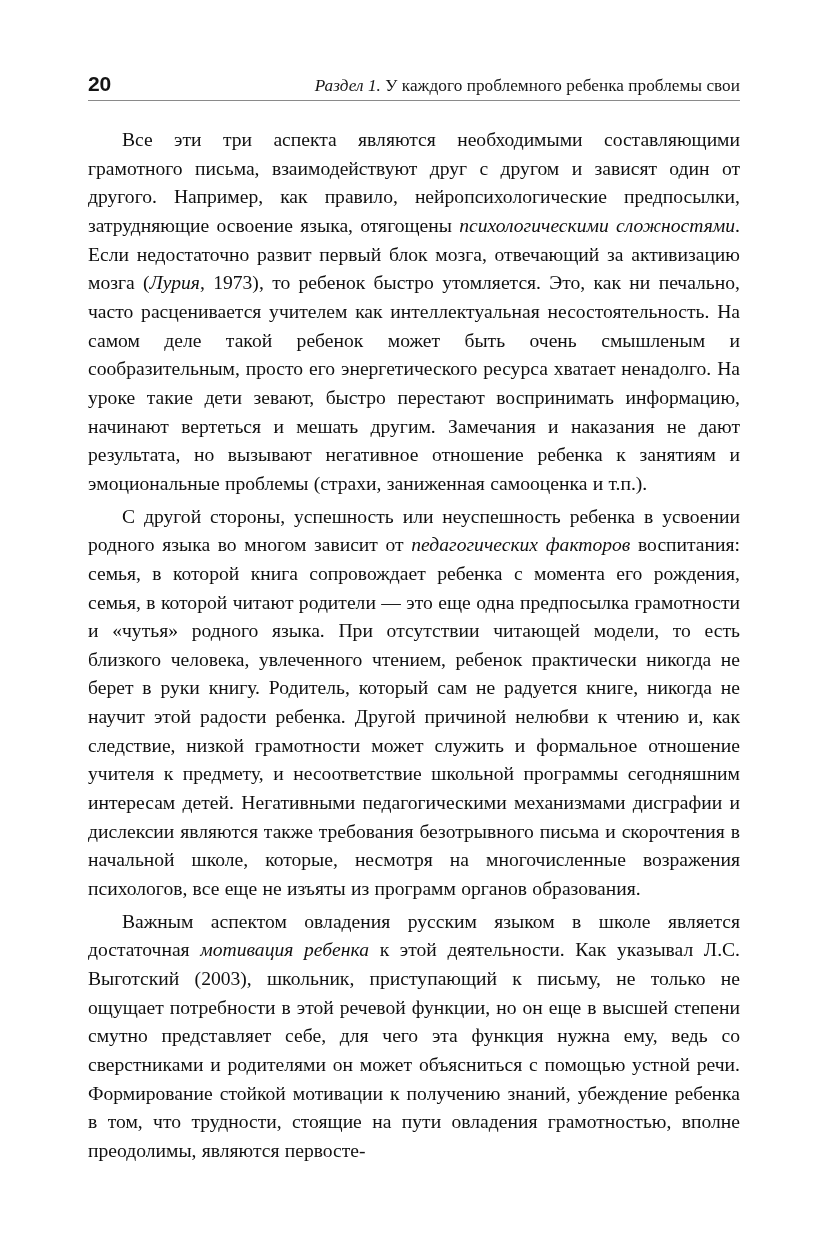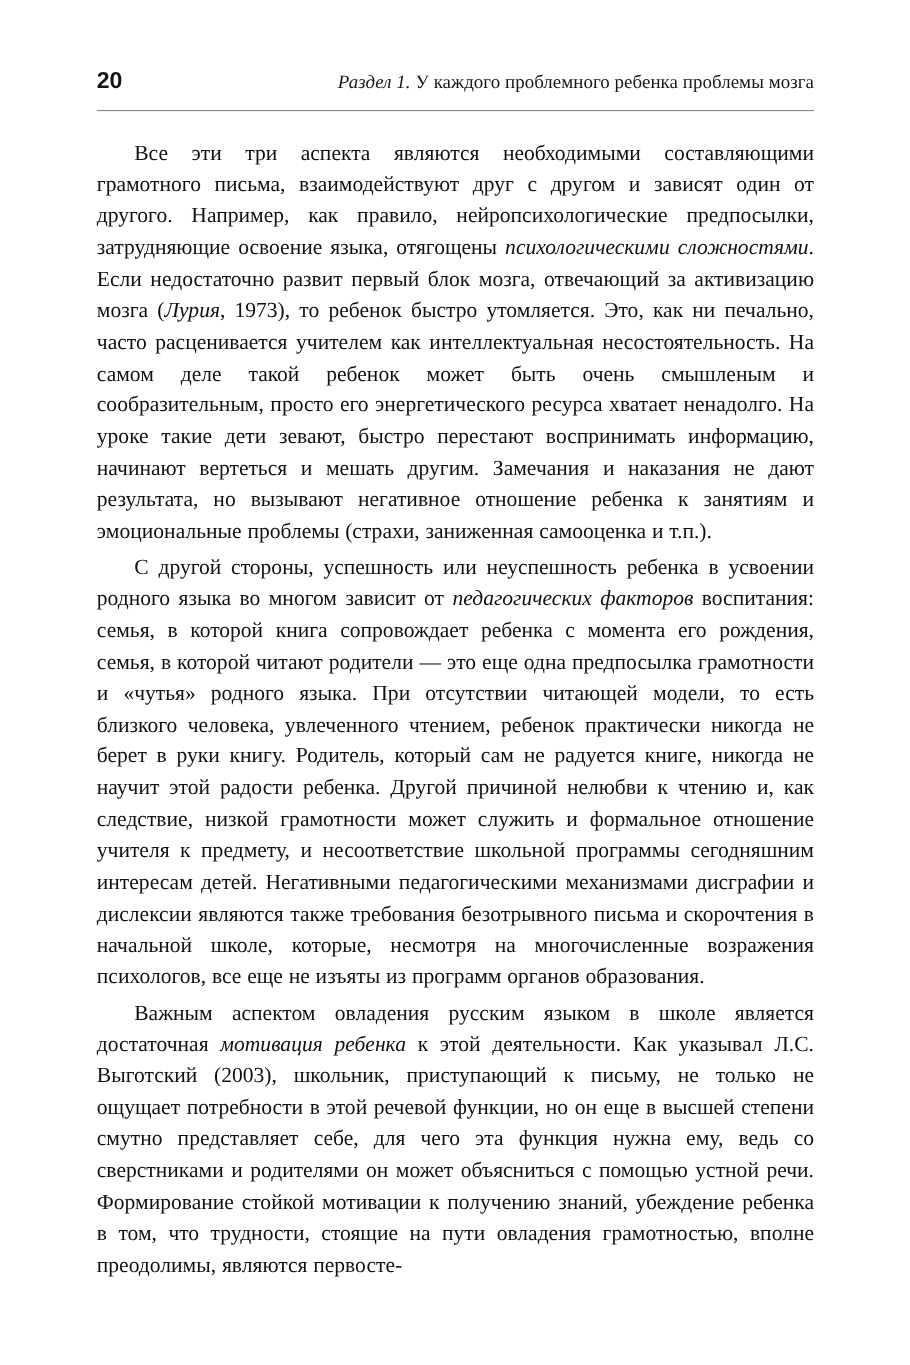--- a/index.html
+++ b/index.html
@@ -21,21 +21,21 @@
     position: relative;
     width: 827px;
     height: 1241px;
     box-sizing: border-box;
   }
 
   
   .running-head {
     position: absolute;
     left: 88px;
-    top: 62px;
+    top: 72px;
     width: 652px;
     height: 34px;
     display: flex;
     align-items: baseline;
     justify-content: space-between;
   }
   .folio {
     font-family: "Liberation Sans", "DejaVu Sans", sans-serif;
     font-weight: bold;
     font-size: 21px;
@@ -87,21 +87,21 @@
   .it { font-style: italic; }
 </style>
 </head>
 <body style="background: rgb(255, 255, 255);">
 
 <div class="page">
 
   <div class="running-head">
     <span class="folio">20</span>
     <span class="head-title">
-      <span class="sec">Раздел 1.</span><span> У каждого проблемного ребенка проблемы мозга</span>
+      <span class="sec">Раздел 1.</span><span> У каждого проблемного ребенка проблемы свои</span>
     </span>
   </div>
 
   <div class="head-rule" style="background: rgb(138, 138, 138);"></div>
 
   <div class="body-block">
     <p class="para"><span>Все эти три аспекта являются необходимыми составляющими грамотного письма, взаимодействуют друг с другом и зависят один от другого. Например, как правило, нейропсихологические предпосылки, затрудняющие освоение языка, отягощены </span><span class="it">психологическими сложностями</span><span>. Если недостаточно развит первый блок мозга, отвечающий за активизацию мозга (</span><span class="it">Лурия</span><span>, 1973), то ребенок быстро утомляется. Это, как ни печально, часто расценивается учителем как интеллектуальная несостоятельность. На самом деле такой ребенок может быть очень смышленым и сообразительным, просто его энергетического ресурса хватает ненадолго. На уроке такие дети зевают, быстро перестают воспринимать информацию, начинают вертеться и мешать другим. Замечания и наказания не дают результата, но вызывают негативное отношение ребенка к занятиям и эмоциональные проблемы (страхи, заниженная самооценка и т.п.).</span></p>
     <p class="para"><span>С другой стороны, успешность или неуспешность ребенка в усвоении родного языка во многом зависит от </span><span class="it">педагогических факторов</span><span> воспитания: семья, в которой книга сопровождает ребенка с момента его рождения, семья, в которой читают родители — это еще одна предпосылка грамотности и «чутья» родного языка. При отсутствии читающей модели, то есть близкого человека, увлеченного чтением, ребенок практически никогда не берет в руки книгу. Родитель, который сам не радуется книге, никогда не научит этой радости ребенка. Другой причиной нелюбви к чтению и, как следствие, низкой грамотности может служить и формальное отношение учителя к предмету, и несоответствие школьной программы сегодняшним интересам детей. Негативными педагогическими механизмами дисграфии и дислексии являются также требования безотрывного письма и скорочтения в начальной школе, которые, несмотря на многочисленные возражения психологов, все еще не изъяты из программ органов образования.</span></p>
     <p class="para"><span>Важным аспектом овладения русским языком в школе является достаточная </span><span class="it">мотивация ребенка</span><span> к этой деятельности. Как указывал Л.С. Выготский (2003), школьник, приступающий к письму, не только не ощущает потребности в этой речевой функции, но он еще в высшей степени смутно представляет себе, для чего эта функция нужна ему, ведь со сверстниками и родителями он может объясниться с помощью устной речи. Формирование стойкой мотивации к получению знаний, убеждение ребенка в том, что трудности, стоящие на пути овладения грамотностью, вполне преодолимы, являются первосте-</span></p>
   </div>

